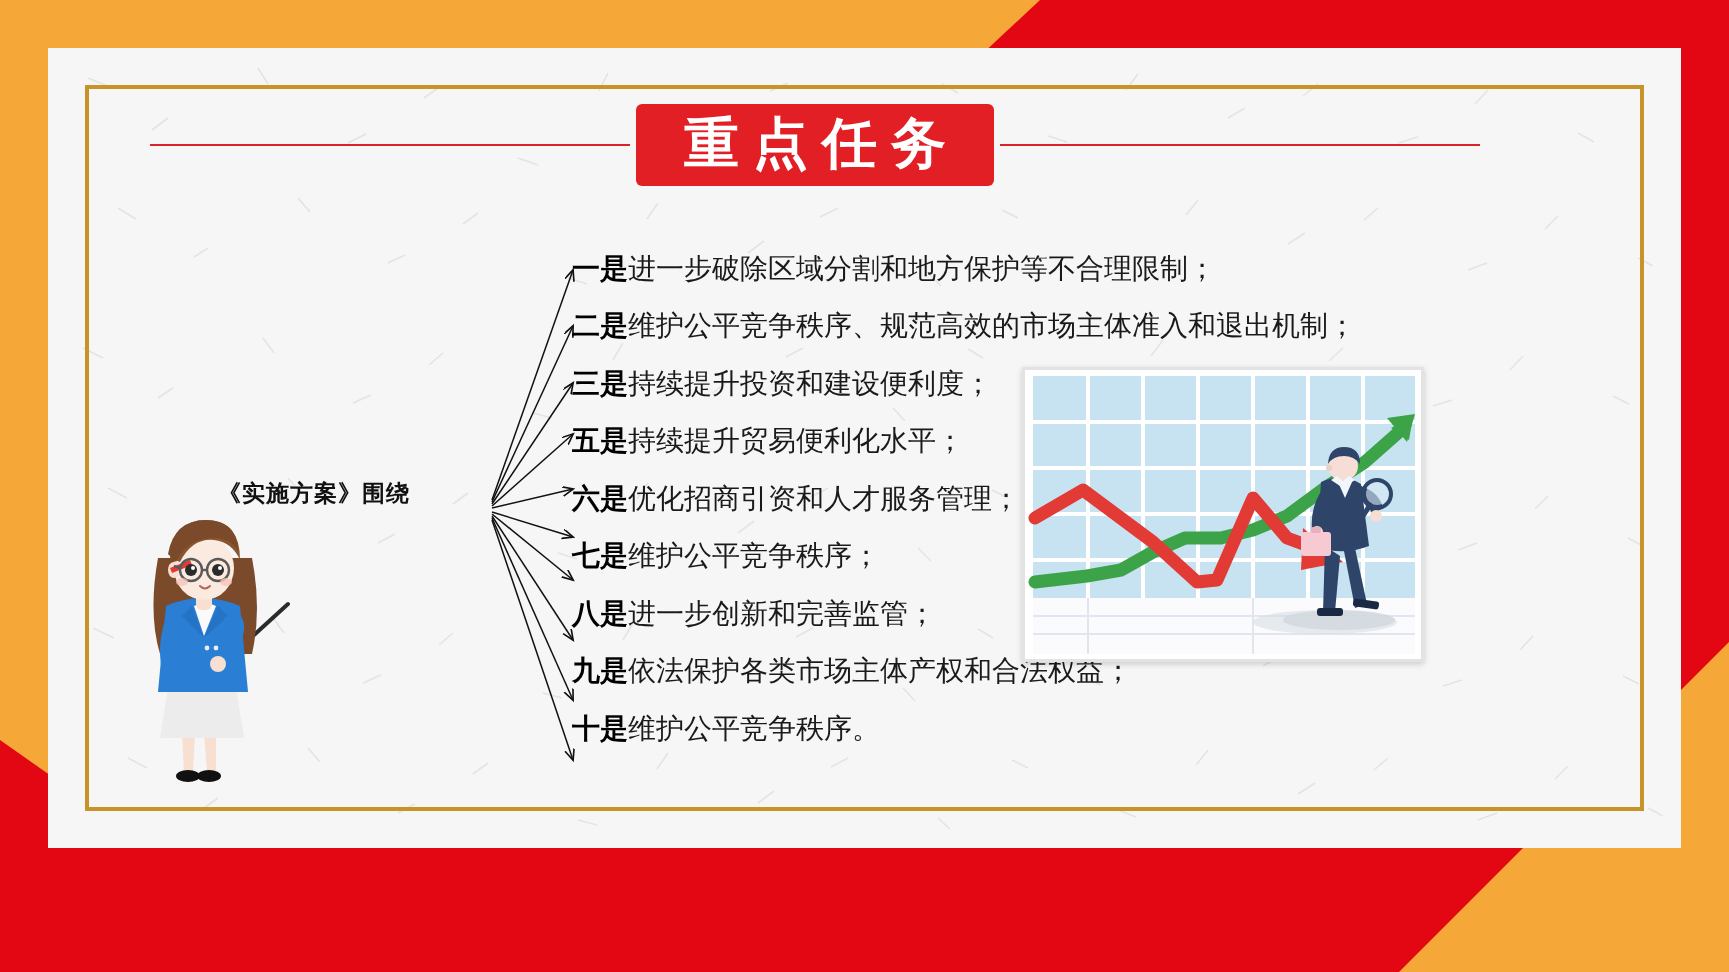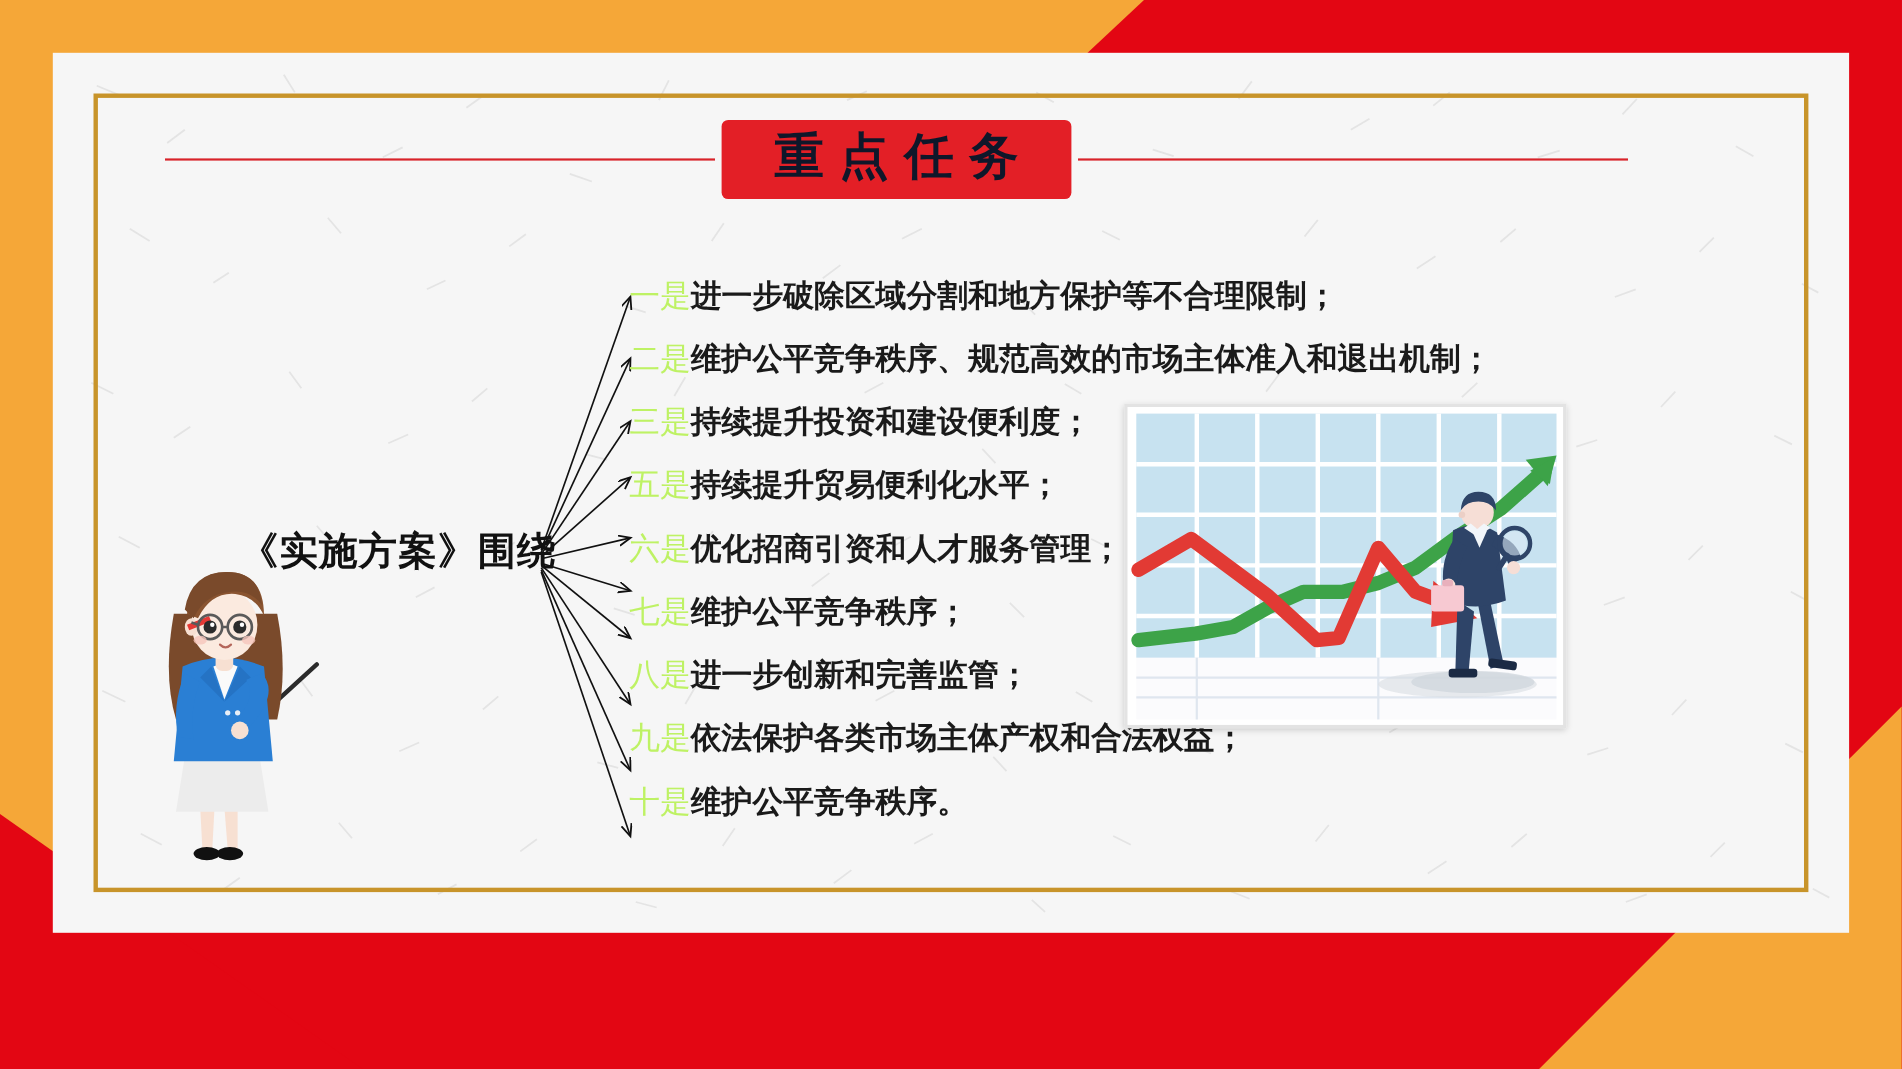--- a/index.html
+++ b/index.html
@@ -44,46 +44,46 @@
     pointer-events:none;
   }
 
   
   .title-row{
     position:absolute;left:150px;top:108px;width:1330px;height:74px;
     display:flex;align-items:center;
   }
   .title-rule{flex:1;height:2px;background:#D8232A;}
   .title-badge{
-    background:#E31F26;color:#0f172a;border-radius:6px;
+    background:#E31F26;color:#ffffff;border-radius:6px;
     padding:9px 34px 13px 34px;margin:0 6px;
-    font-size:45px;font-weight:bold;letter-spacing:14px;
+    font-size:55px;font-weight:bold;letter-spacing:14px;
     text-indent:14px;line-height:1.1;white-space:nowrap;
-    font-family:Liberation Serif, serif;
+    font-family:Liberation Sans, sans-serif;
   }
 
   
   .hub-label{
     position:absolute;left:218px;top:478px;
-    font-size:35px;font-weight:bold;color:#111;
+    font-size:23px;font-weight:bold;color:#111;
     white-space:nowrap;letter-spacing:1px;
     font-family:"DejaVu Sans","Liberation Sans",sans-serif;
   }
 
   
   .task-list{
     position:absolute;left:572px;top:240px;width:820px;
   }
   .task-item{
     height:57.5px;display:flex;align-items:center;
     font-size:28px;color:#1a1a1a;white-space:nowrap;
     font-family:"DejaVu Sans","Liberation Sans",sans-serif;
   }
-  .task-num{font-weight:normal;color:#bef264;}
-  .task-txt{font-weight:700;}
+  .task-num{font-weight:bold;color:#000000;}
+  .task-txt{font-weight:400;}
 
   
   .arrows{position:absolute;left:0;top:0;width:1729px;height:972px;pointer-events:none;}
 
   
   .illus{
     position:absolute;left:1022px;top:367px;width:396px;height:289px;
     background:#ffffff;border:3px solid #e3e3e3;
     box-shadow:0 2px 6px rgba(0,0,0,.18);
     overflow:hidden;

